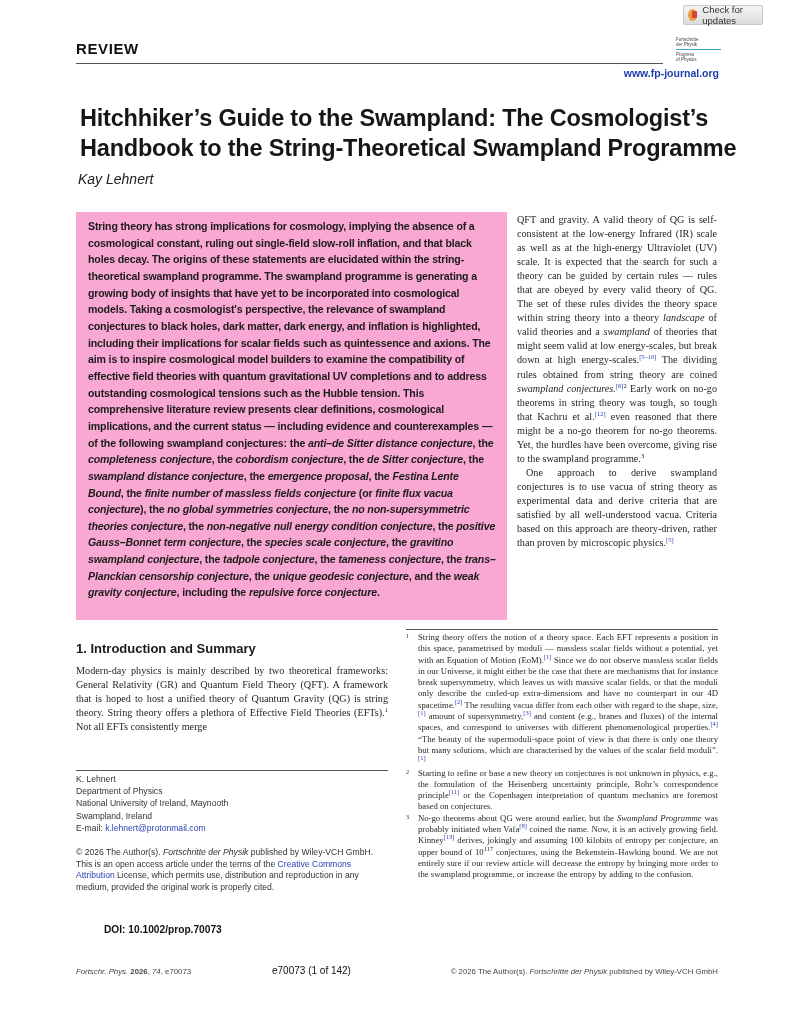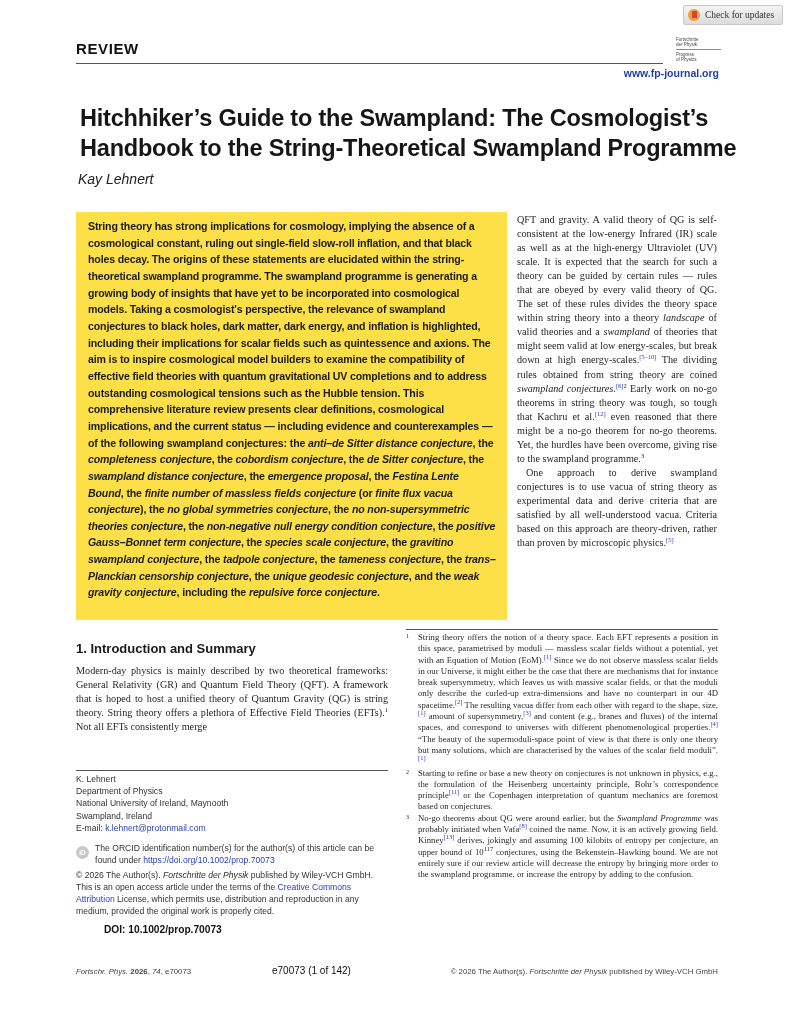--- a/index.html
+++ b/index.html
@@ -1,34 +1,34 @@
 <!DOCTYPE html>
 <html><head>
 <meta charset="utf-8">
 <style>
   html, body { margin: 0; padding: 0; background: #ffffff; }
   body { width: 791px; height: 1023px; position: relative; overflow: hidden; font-family: "Liberation Serif", serif; color: #1a1a1a; }
   a, .link { color: #2a3fb5; text-decoration: none; }
 
   
-  .check-updates { position: absolute; left: 683px; top: 5px; width: 100px; height: 20px; background: linear-gradient(#f4f4f4, #dcdcdc); border: 1px solid #c8c8c8; border-radius: 2px; display: flex; align-items: center; font-family: Liberation Serif, serif; font-size: 9.5px; color: #333; box-sizing: border-box; padding-left: 4px; }
+  .check-updates { position: absolute; left: 683px; top: 5px; width: 80px; height: 20px; background: linear-gradient(#f4f4f4, #dcdcdc); border: 1px solid #c8c8c8; border-radius: 2px; display: flex; align-items: center; font-family: Liberation Sans, sans-serif; font-size: 9.5px; color: #333; box-sizing: border-box; padding-left: 4px; }
   .check-updates .ico { width: 12px; height: 12px; border-radius: 50%; background: #e8a23a; position: relative; margin-right: 5px; }
   .check-updates .ico::after { content: ""; position: absolute; left: 3.5px; top: 2px; width: 5px; height: 7px; background: #d6433b; border-radius: 1px 1px 0 0; }
   .review { position: absolute; left: 76px; top: 40px; font-family: "Liberation Sans", sans-serif; font-weight: 900; font-size: 15px; letter-spacing: 0.6px; color: #111; }
   .header-rule { position: absolute; left: 76px; top: 63px; width: 587px; height: 1px; background: #555; }
   .journal-logo { position: absolute; left: 676px; top: 37px; width: 45px; font-family: "Liberation Sans", sans-serif; font-size: 4.5px; line-height: 5px; color: #444; }
   .journal-logo .bar { height: 1.5px; background: #3aa6d8; margin: 1.5px 0; }
   .journal-url { position: absolute; right: 72px; top: 67px; font-family: "Liberation Sans", sans-serif; font-weight: bold; font-size: 10.5px; color: #1d3fae; }
 
   
   .title { position: absolute; left: 76px; top: 99px; width: 660px; font-family: "Liberation Sans", sans-serif; font-size: 23.5px; line-height: 30px; font-weight: 600; color: #161616; letter-spacing: -0.2px; }
   .author { position: absolute; left: 78px; top: 171px; font-family: "Liberation Sans", sans-serif; font-style: italic; font-size: 14px; color: #222; }
 
   
-  .abstract { position: absolute; left: 76px; top: 212px; width: 431px; height: 408px; background: #fde047; box-sizing: border-box; padding: 6px 10px 0 12px; font-family: "Liberation Sans", sans-serif; font-weight: bold; font-size: 10.6px; line-height: 16.65px; color: #1b1b1b; letter-spacing: -0.15px; }
+  .abstract { position: absolute; left: 76px; top: 212px; width: 431px; height: 408px; background: #f9a8d4; box-sizing: border-box; padding: 6px 10px 0 12px; font-family: "Liberation Sans", sans-serif; font-weight: bold; font-size: 10.6px; line-height: 16.65px; color: #1b1b1b; letter-spacing: -0.15px; }
   .abstract i { font-style: italic; }
 
   
   .rcol { position: absolute; left: 517px; top: 213px; width: 200px; font-size: 10.2px; line-height: 14.05px; text-align: justify; hyphens: auto; color: #1f1f1f; }
   .rcol p { margin: 0; }
   .rcol p.indent { text-indent: 9px; }
   sup { font-size: 6.5px; line-height: 0; vertical-align: super; }
   sup.ref { color: #2a3fb5; }
 
   
@@ -93,24 +93,20 @@
 <div class="aff-rule"></div>
 <div class="aff">
   <div>K. Lehnert</div>
   <div>Department of Physics</div>
   <div>National University of Ireland, Maynooth</div>
   <div>Swampland, Ireland</div>
   <div><span>E-mail: </span><a class="link">k.lehnert@protonmail.com</a></div>
 </div>
 
 <div class="orcid">
-  <div class="row">
-    <span class="oicon">iD</span>
-    <span><span>The ORCID identification number(s) for the author(s) of this article can be found under </span><a class="link">https://doi.org/10.1002/prop.70073</a></span>
-  </div>
   <div class="license"><span>© 2026 The Author(s). </span><i>Fortschritte der Physik</i><span> published by Wiley-VCH GmbH. This is an open access article under the terms of the </span><a class="link">Creative Commons Attribution</a><span> License, which permits use, distribution and reproduction in any medium, provided the original work is properly cited.</span></div>
 </div>
 <div class="doi">DOI: 10.1002/prop.70073</div>
 
 <div class="fn-rule"></div>
 <div class="footnotes">
   <div class="fn">
     <span class="num">1</span>
     <span class="txt"><span>String theory offers the notion of a theory space. Each EFT represents a position in this space, parametrised by moduli — massless scalar fields without a potential, yet with an Equation of Motion (EoM).</span><sup class="ref">[1]</sup><span> Since we do not observe massless scalar fields in our Universe, it might either be the case that there are mechanisms that for instance break supersymmetry, which leaves us with massive scalar fields, or that the moduli only describe the curled-up extra-dimensions and have no counterpart in our 4D spacetime.</span><sup class="ref">[2]</sup><span> The resulting vacua differ from each other with regard to the shape, size,</span><sup class="ref">[1]</sup><span> amount of supersymmetry,</span><sup class="ref">[3]</sup><span> and content (e.g., branes and fluxes) of the internal spaces, and correspond to universes with different phenomenological properties.</span><sup class="ref">[4]</sup><span> “The beauty of the supermoduli-space point of view is that there is only one theory but many solutions, which are characterised by the values of the scalar field moduli”.</span><sup class="ref">[1]</sup></span>
   </div>

